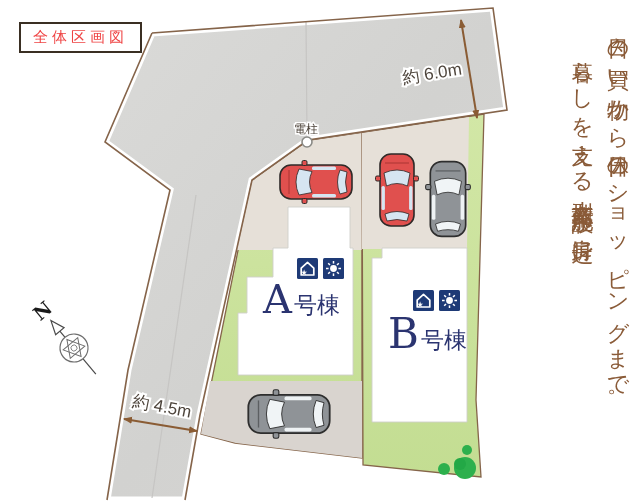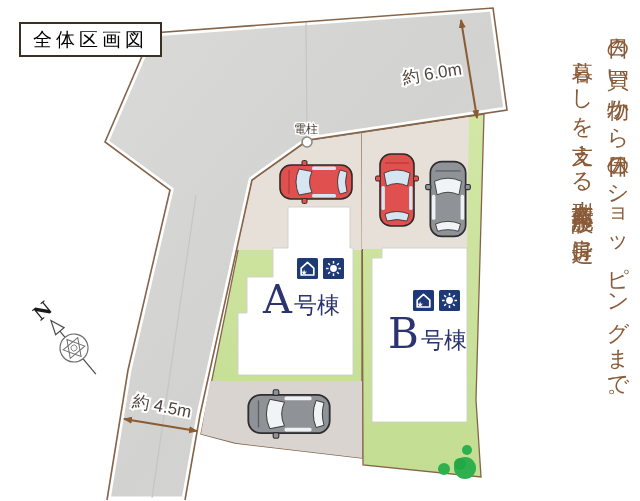--- a/index.html
+++ b/index.html
@@ -4,21 +4,21 @@
 <style>
   html,body{margin:0;padding:0;background:#fff;}
   .stage{
     position:relative;width:640px;height:501px;background:#ffffff;
     overflow:hidden;font-family:"DejaVu Serif","Liberation Serif",serif;
   }
   .stage svg{position:absolute;left:0;top:0;}
   .title-box{
     position:absolute;left:19px;top:22px;
     border:2px solid #3a2f23;background:#ffffff;
-    padding:5px 12px;color:#000000;font-size:19px;letter-spacing:4px;
+    padding:5px 12px;color:#ef4444;font-size:15px;letter-spacing:4px;
     font-family:"DejaVu Serif","Liberation Serif",serif;line-height:1.1;
   }
   .caption{
     position:absolute;top:22px;right:4px;height:472px;
     writing-mode:vertical-rl;text-orientation:upright;
     color:#8a5b38;font-size:22px;letter-spacing:2px;line-height:1.62;
     font-family:"DejaVu Serif","Liberation Serif",serif;
   }
   .caption .cap-line{margin:0;}
   .caption .cap-line2{padding-top:22px;}

